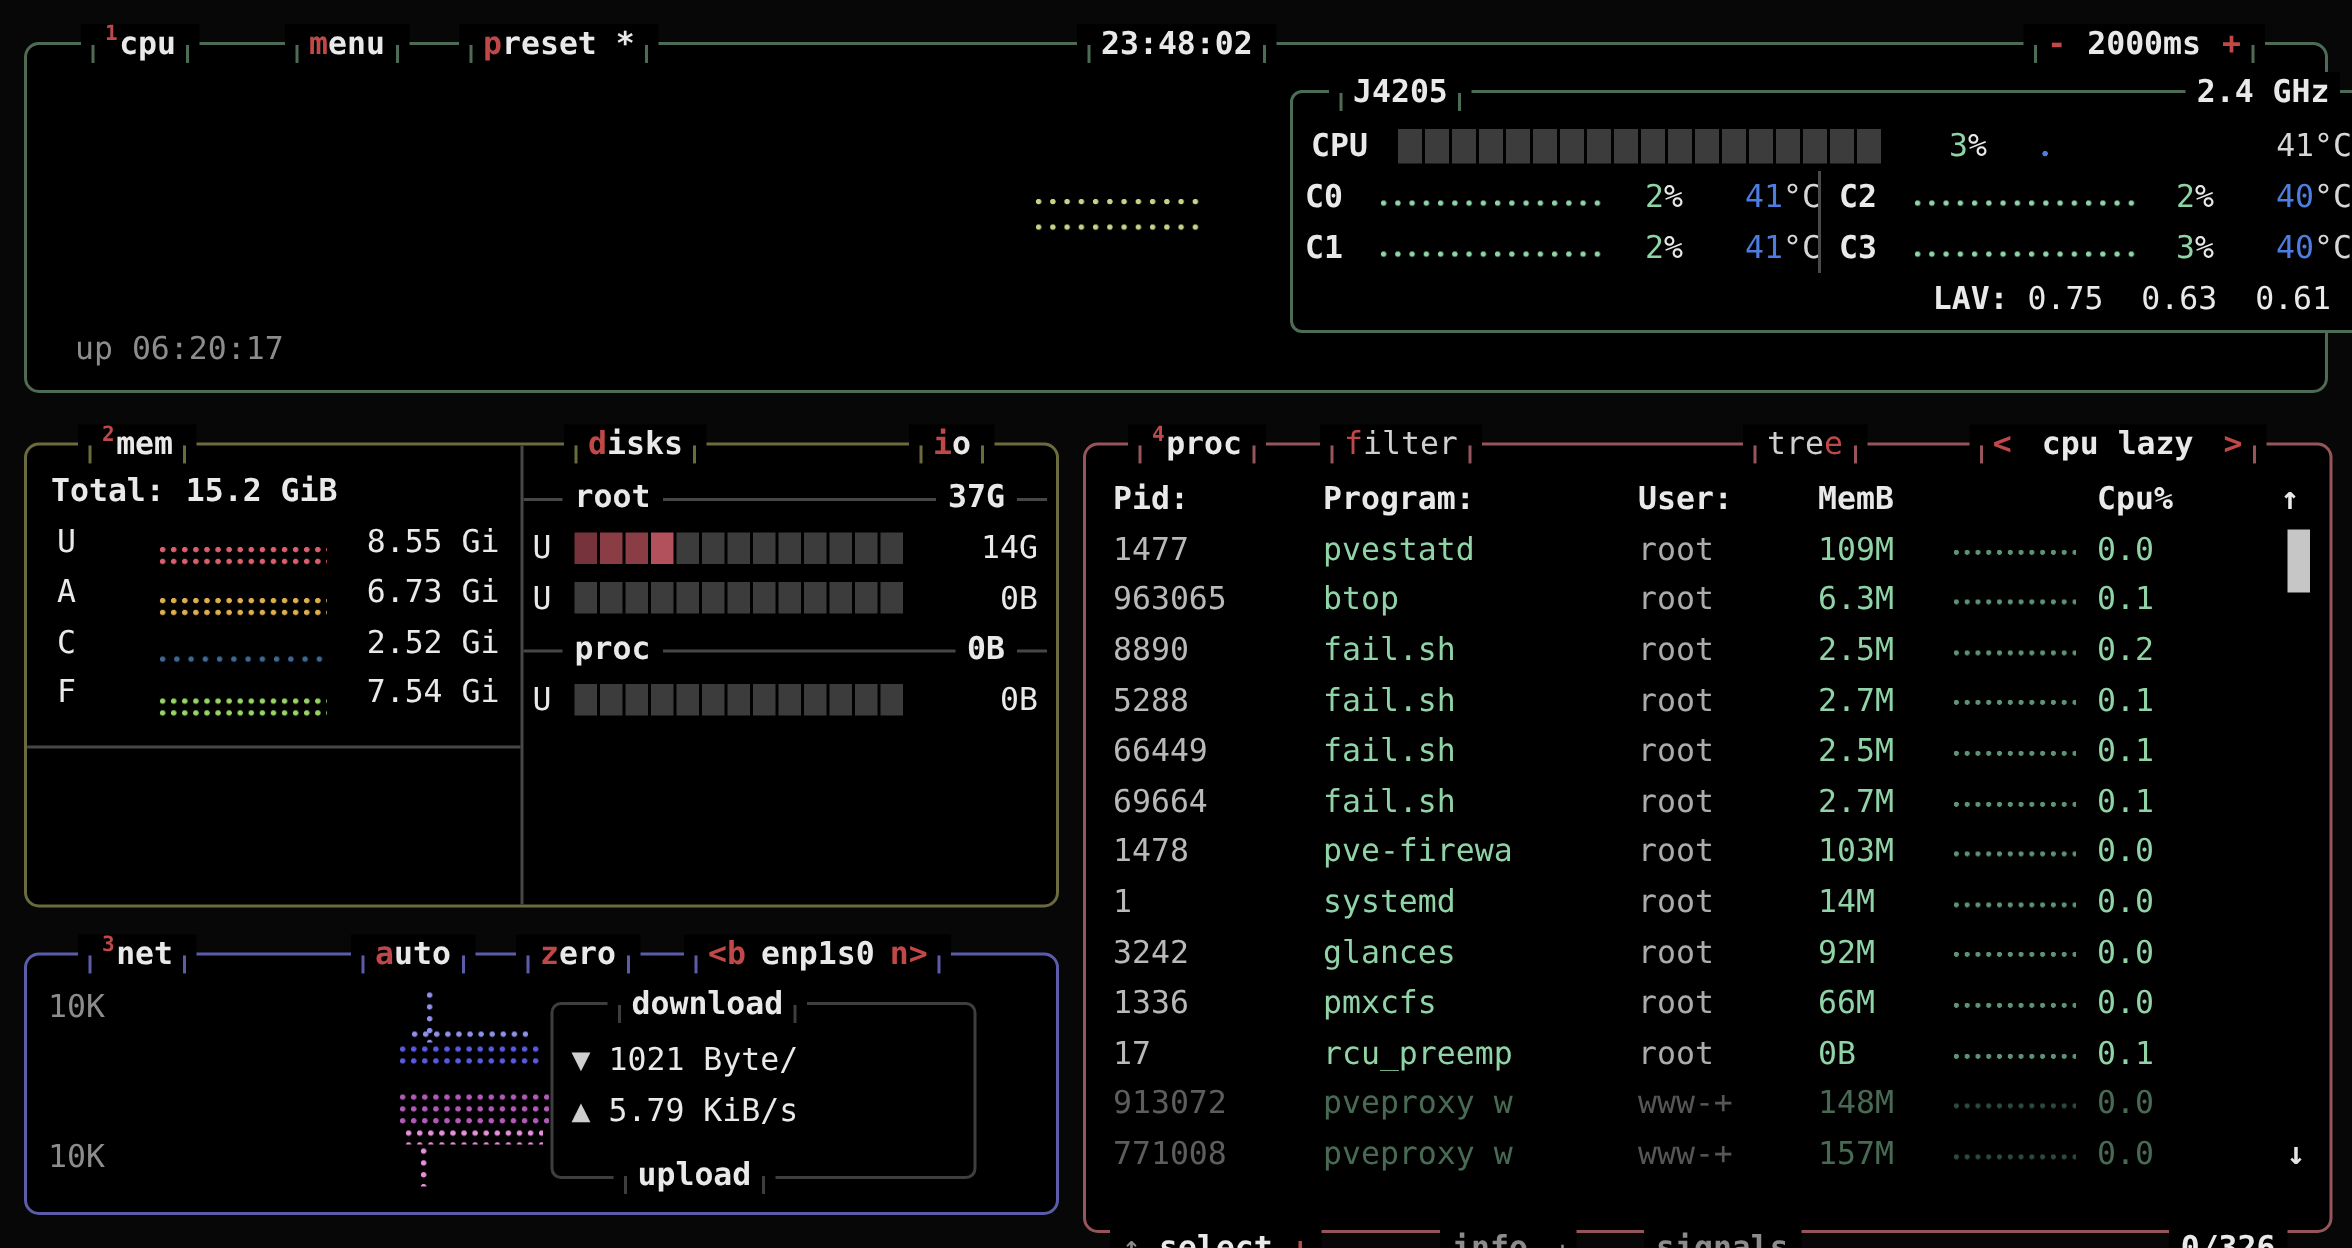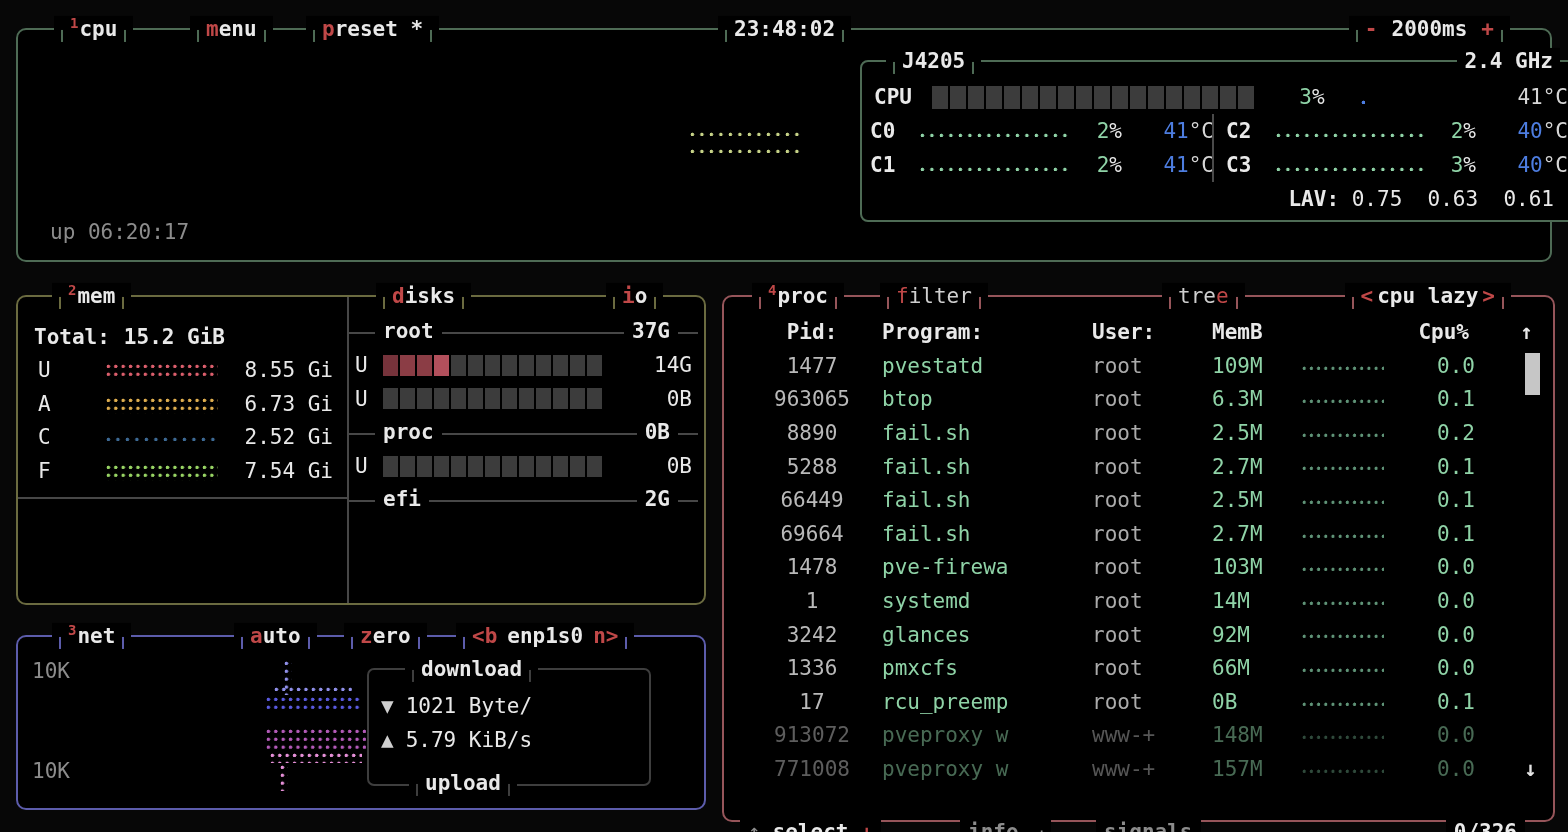--- a/index.html
+++ b/index.html
@@ -59,34 +59,34 @@
   .dline{position:relative;height:33.6px}
   .dline .rule{position:absolute;left:0;right:6px;top:50%;height:2px;background:var(--line-gray)}
   .dline .nm{position:absolute;left:26px;top:50%;transform:translateY(-54%);background:#000;
              padding:0 8px;font-weight:700;z-index:2}
   .dline .sz{position:absolute;right:26px;top:50%;transform:translateY(-54%);background:#000;
              padding:0 8px;font-weight:700;z-index:2}
   .drow{position:relative;height:33.6px;display:flex;align-items:center}
   .drow .ulab{width:34px;padding-left:6px}
   .drow .val{position:absolute;right:12px}
   
-  .mrow{position:relative;height:33.6px;display:flex;align-items:flex-end}
+  .mrow{position:relative;height:33.6px;display:flex;align-items:flex-start}
   .mkey{padding-left:20px;width:60px}
   .mval{position:absolute;right:14px}
   
   .prow{display:flex;align-items:center;height:33.6px}
-  .c-pid{width:140px;text-align:center;color:#b9b9b9}
+  .c-pid{width:140px;text-align:left;color:#b9b9b9}
   .c-prog{width:210px;color:var(--value-green);overflow:hidden;white-space:nowrap}
   .c-user{width:120px;color:#ababab}
   .c-mem{width:74px;color:var(--value-green)}
   .c-dots{width:112px;position:relative;height:100%}
   .c-dots i{position:absolute;right:14px;bottom:9px;width:82px;height:8px;display:block;--dc:var(--dots-proc);
         background-image:radial-gradient(circle at 2.2px 2.2px,var(--dc) 1.5px,transparent 1.9px);
         background-size:7.2px 8px}
-  .c-cpu{flex:1;text-align:right;color:var(--value-green);padding-right:58px}
+  .c-cpu{flex:1;text-align:left;color:var(--value-green);padding-right:58px}
   .prow.dim{opacity:.5}
   .phead{font-weight:700}
   .phead .c-pid,.phead .c-prog,.phead .c-user,.phead .c-mem,.phead .c-cpu{color:var(--text-white)}
   .scrollbar{position:absolute;right:13px;top:56px;width:15px;height:42px;background:var(--scrollbar)}
   .footer-item{position:absolute;top:0;transform:translateY(-54%);background:#000;padding:0 8px;
                white-space:nowrap;z-index:3;line-height:26px}
 </style>
 </head>
 <body>
 
@@ -304,25 +304,20 @@
             <i class="seg"></i>
             <i class="seg"></i>
             <i class="seg"></i>
             <i class="seg"></i>
             <i class="seg"></i>
             <i class="seg"></i>
             <i class="seg"></i>
           </div>
         <span class="val">0B</span>
       </div>
-      <div class="dline">
-        <div class="rule"></div>
-        <span class="nm">efi</span>
-        <span class="sz">2G</span>
-      </div>
     </div>
   </section>
 
   <section class="box" style="left:16px;top:635px;width:690px;height:175px;border-color:var(--border-net);--bc:var(--border-net)">
     <span class="ontop tag b" style="left:34px">
         <span class="sup">3</span>
         <span>net</span>
       </span>
     <span class="ontop tag b" style="left:216px">
         <span class="red">a</span>
@@ -371,21 +366,21 @@
     <span class="ontop tag" style="left:156px">
         <span class="red">f</span>
         <span style="color:#cfcfcf">ilter</span>
       </span>
     <span class="ontop tag" style="left:438px">
         <span style="color:#cfcfcf">tre</span>
         <span class="red">e</span>
       </span>
     <span class="ontop tag b" style="right:42px">
         <span class="red">&lt;</span>
-        <span style="margin:0 4px">cpu lazy</span>
+        <span style="margin:0 20px">cpu lazy</span>
         <span class="red">&gt;</span>
       </span>
 
     <div class="prow phead" style="position:absolute;left:18px;right:20px;top:18px">
       <span class="c-pid">Pid:</span>
       <span class="c-prog">Program:</span>
       <span class="c-user">User:</span>
       <span class="c-mem">MemB</span>
       <span class="c-dots"></span>
       <span class="c-cpu" style="padding-right:42px">Cpu%</span>

